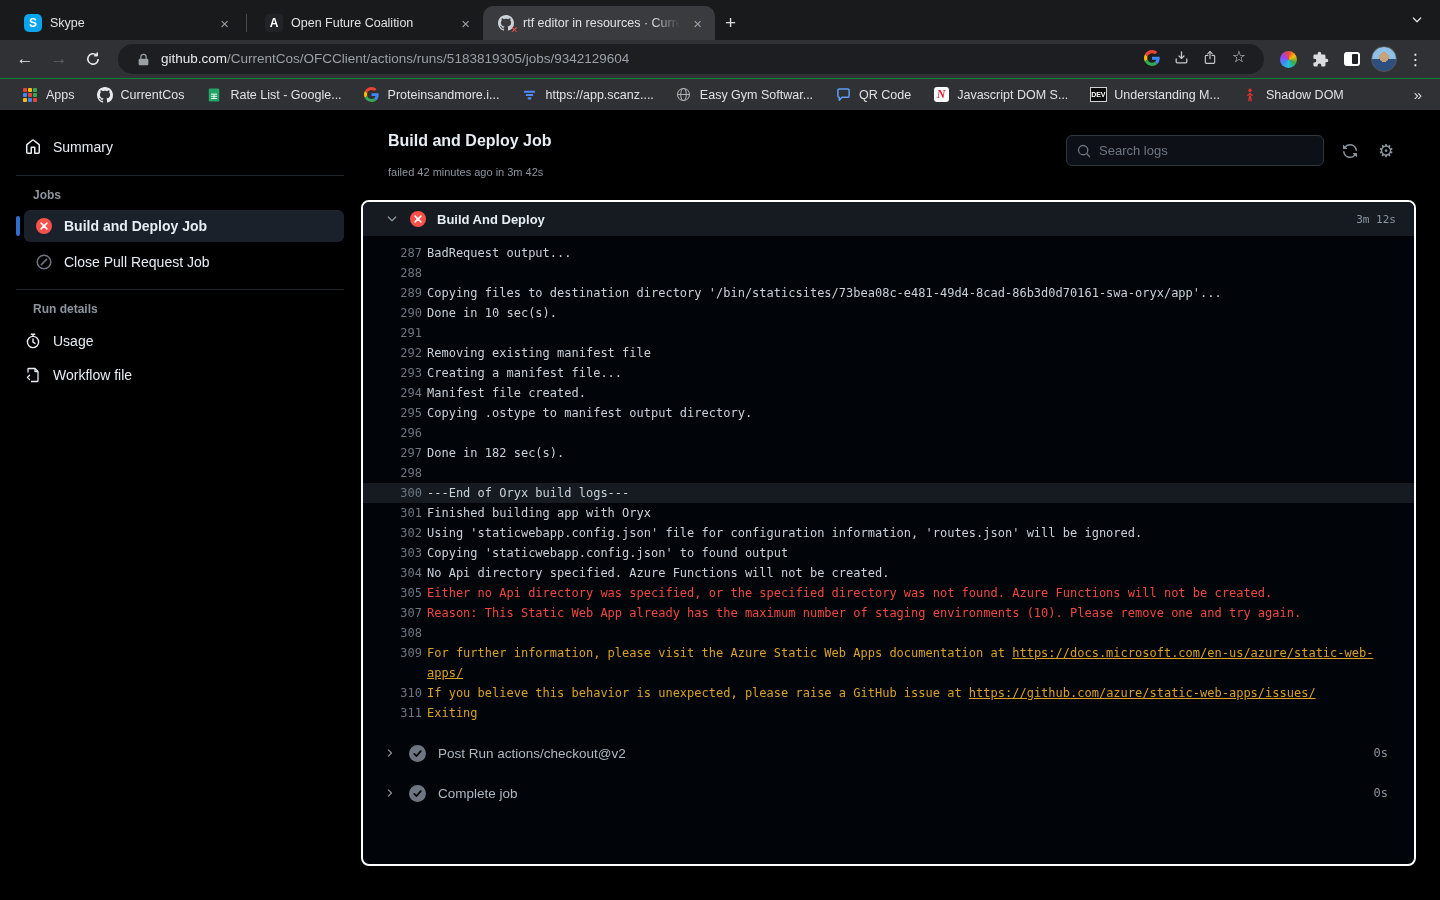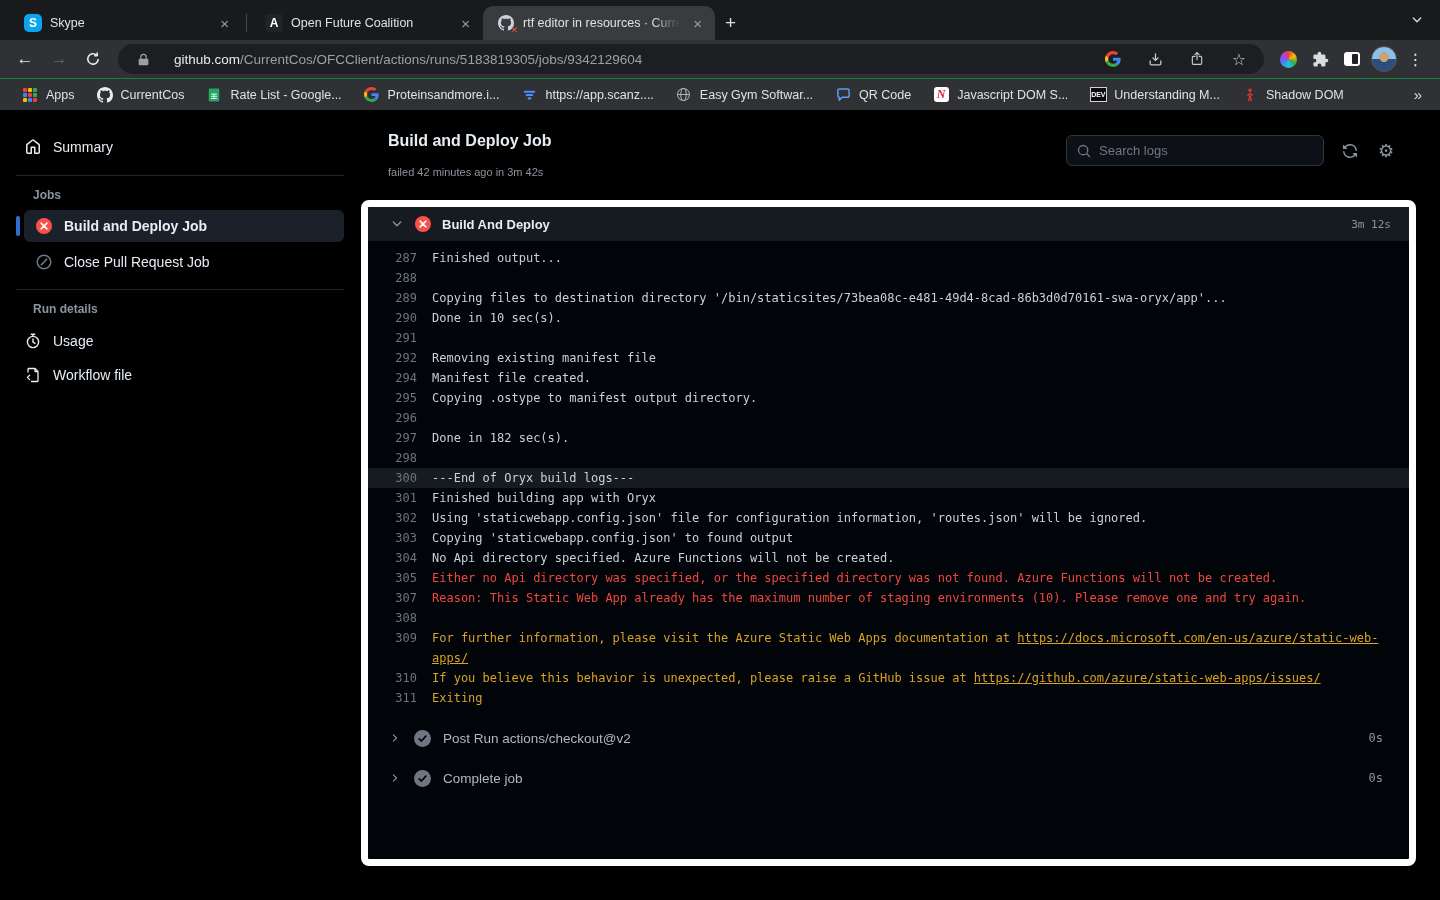--- a/index.html
+++ b/index.html
@@ -19,22 +19,22 @@
   .fav-skype { background:#0aa4ef; border-radius:5px; color:#fff; font-weight:bold; font-size:12px; }
   .fav-a { background:#222326; border-radius:4px; color:#fff; font-weight:bold; font-size:12px; }
   .fav-gh .badge { position:absolute; right:-3px; bottom:-3px; color:#f85149; font-size:9px; font-weight:bold; }
   .newtab { background:none; border:none; color:#dadce0; font-size:19px; margin:0 0 8px 10px; line-height:1; }
   .strip-chevron { position:absolute; right:16px; top:13px; }
 
   .toolbar { height:38px; background:#303134; display:flex; align-items:center; padding:0 10px; gap:4px; }
   .nav-btn { background:none; border:none; width:30px; height:30px; display:flex; align-items:center; justify-content:center;
              font-size:17px; color:#e8eaed; border-radius:50%; }
   .nav-btn.disabled { color:#5f6368; }
-  .omnibox { flex:1; height:30px; background:#1d1e21; border-radius:15px; display:flex; align-items:center;
-             padding:8px 14px; gap:20px; margin:0 6px; min-width:0; }
+  .omnibox { flex:1; height:30px; background:#1d1e21; border-radius:15px; display:flex; align-items:flex-end;
+             padding:8px 14px; gap:7px; margin:0 6px; min-width:0; }
   .url { font-size:13.5px; white-space:nowrap; overflow:hidden; flex:1; }
   .url .host { color:#e8eaed; }
   .url .path { color:#9aa0a6; }
   .omni-ic { display:flex; align-items:center; justify-content:center; width:22px; }
   .star { color:#c7cacd; font-size:16px; }
   .ext-wheel { width:17px; height:17px; border-radius:50%;
       background:conic-gradient(#e8453c,#fbbc05,#34a853,#24c1e0,#4285f4,#a142f4,#e8453c); }
   .tool-ic { width:28px; height:28px; display:flex; align-items:center; justify-content:center; border-radius:50%; }
   .side-toggle { width:16px; height:14px; background:#fff; border-radius:3px; position:relative; }
   .side-toggle::after { content:''; position:absolute; right:2px; top:2px; bottom:2px; width:6px; background:#202124; border-radius:1px; }
@@ -70,32 +70,32 @@
   .job-title { position:absolute; left:28px; top:22px; font-size:16px; font-weight:bold; color:#e6edf3; }
   .job-subtitle { position:absolute; left:28px; top:48px; font-size:11px; color:#8b949e;margin-top:8px; }
   .hdr-right { position:absolute; right:44px; top:25px; display:flex; align-items:center; gap:16px; }
   .search-box { width:258px; height:31px; border:1px solid #30363d; background:#0d1117; border-radius:6px;
                 display:flex; align-items:center; gap:8px; padding:0 10px; }
   .search-box input { background:transparent; border:none; outline:none; color:#c9d1d9; font-size:13px; width:100%; }
   .search-box input::placeholder { color:#6e7681; }
   .hdr-ic { background:none; border:none; display:flex; align-items:center; justify-content:center; width:20px; height:20px; color:#8b949e; font-size:18px; }
 
   .log-card { position:absolute; top:90px; left:1px; right:24px; bottom:34px; background:#010409;
-              border:7px solid #ffffff; border-radius:8px; overflow:hidden;
+              border:2px solid #ffffff; border-radius:8px; overflow:hidden;
               font-family:"DejaVu Sans Mono",monospace; }
   .group-hdr { height:34px; background:#161b22; display:flex; align-items:center; gap:11px; padding:0 18px 0 22px;
                font-family:"Liberation Sans","DejaVu Sans",sans-serif; }
   .group-title { font-size:13px; font-weight:bold; color:#e6edf3; }
   .group-dur { margin-left:auto; font-family:"DejaVu Sans Mono",monospace; font-size:11px; color:#8b949e; }
   .log-body { padding:7px 0 10px; }
   .log-row { display:flex; line-height:20px; font-size:12px; color:#c9d1d9; }
   .log-row.highlight { background:#161b22; }
   .log-row.error { color:#f0483e; }
   .log-row.warning { color:#d9a227; }
-  .ln { flex:0 0 64px; text-align:right; padding-right:15px; color:#6e7681; }
+  .ln { flex:0 0 64px; text-align:right; padding-right:5px; color:#6e7681; }
   .lt { flex:1; white-space:nowrap; padding-right:12px; }
   .lt a { color:inherit; text-decoration:underline; }
   .steps { padding-bottom:12px; }
   .step { height:40px; display:flex; align-items:center; gap:12px; padding:0 26px 0 20px;
           font-family:"Liberation Sans","DejaVu Sans",sans-serif; font-size:13.5px; color:#afb8c1; }
   .step-dur { margin-left:auto; font-family:"DejaVu Sans Mono",monospace; font-size:12px; color:#8b949e; }
   .chev { display:flex; width:14px; justify-content:center; }
 </style>
 </head>
 <body>
@@ -378,41 +378,45 @@
               <circle cx="8" cy="8" r="8" fill="#f85149"></circle>
               <path d="M5.1 5.1l5.8 5.8M10.9 5.1l-5.8 5.8" stroke="#fff" stroke-width="1.5" stroke-linecap="round"></path>
             </svg>
         </span>
         <span class="group-title">Build And Deploy</span>
         <span class="group-dur">3m 12s</span>
       </div>
       <div class="log-body" id="log-lines">
           <div class="log-row">
             <span class="ln">287</span>
-            <span class="lt">Finished output...</span>
+            <span class="lt">BadRequest output...</span>
           </div>
           <div class="log-row">
             <span class="ln">288</span>
             <span class="lt"></span>
           </div>
           <div class="log-row">
             <span class="ln">289</span>
             <span class="lt">Copying files to destination directory '/bin/staticsites/73bea08c-e481-49d4-8cad-86b3d0d70161-swa-oryx/app'...</span>
           </div>
           <div class="log-row">
             <span class="ln">290</span>
             <span class="lt">Done in 10 sec(s).</span>
           </div>
           <div class="log-row">
             <span class="ln">291</span>
             <span class="lt"></span>
           </div>
           <div class="log-row">
             <span class="ln">292</span>
             <span class="lt">Removing existing manifest file</span>
+          </div>
+          <div class="log-row">
+            <span class="ln">293</span>
+            <span class="lt">Creating a manifest file...</span>
           </div>
           <div class="log-row">
             <span class="ln">294</span>
             <span class="lt">Manifest file created.</span>
           </div>
           <div class="log-row">
             <span class="ln">295</span>
             <span class="lt">Copying .ostype to manifest output directory.</span>
           </div>
           <div class="log-row">

